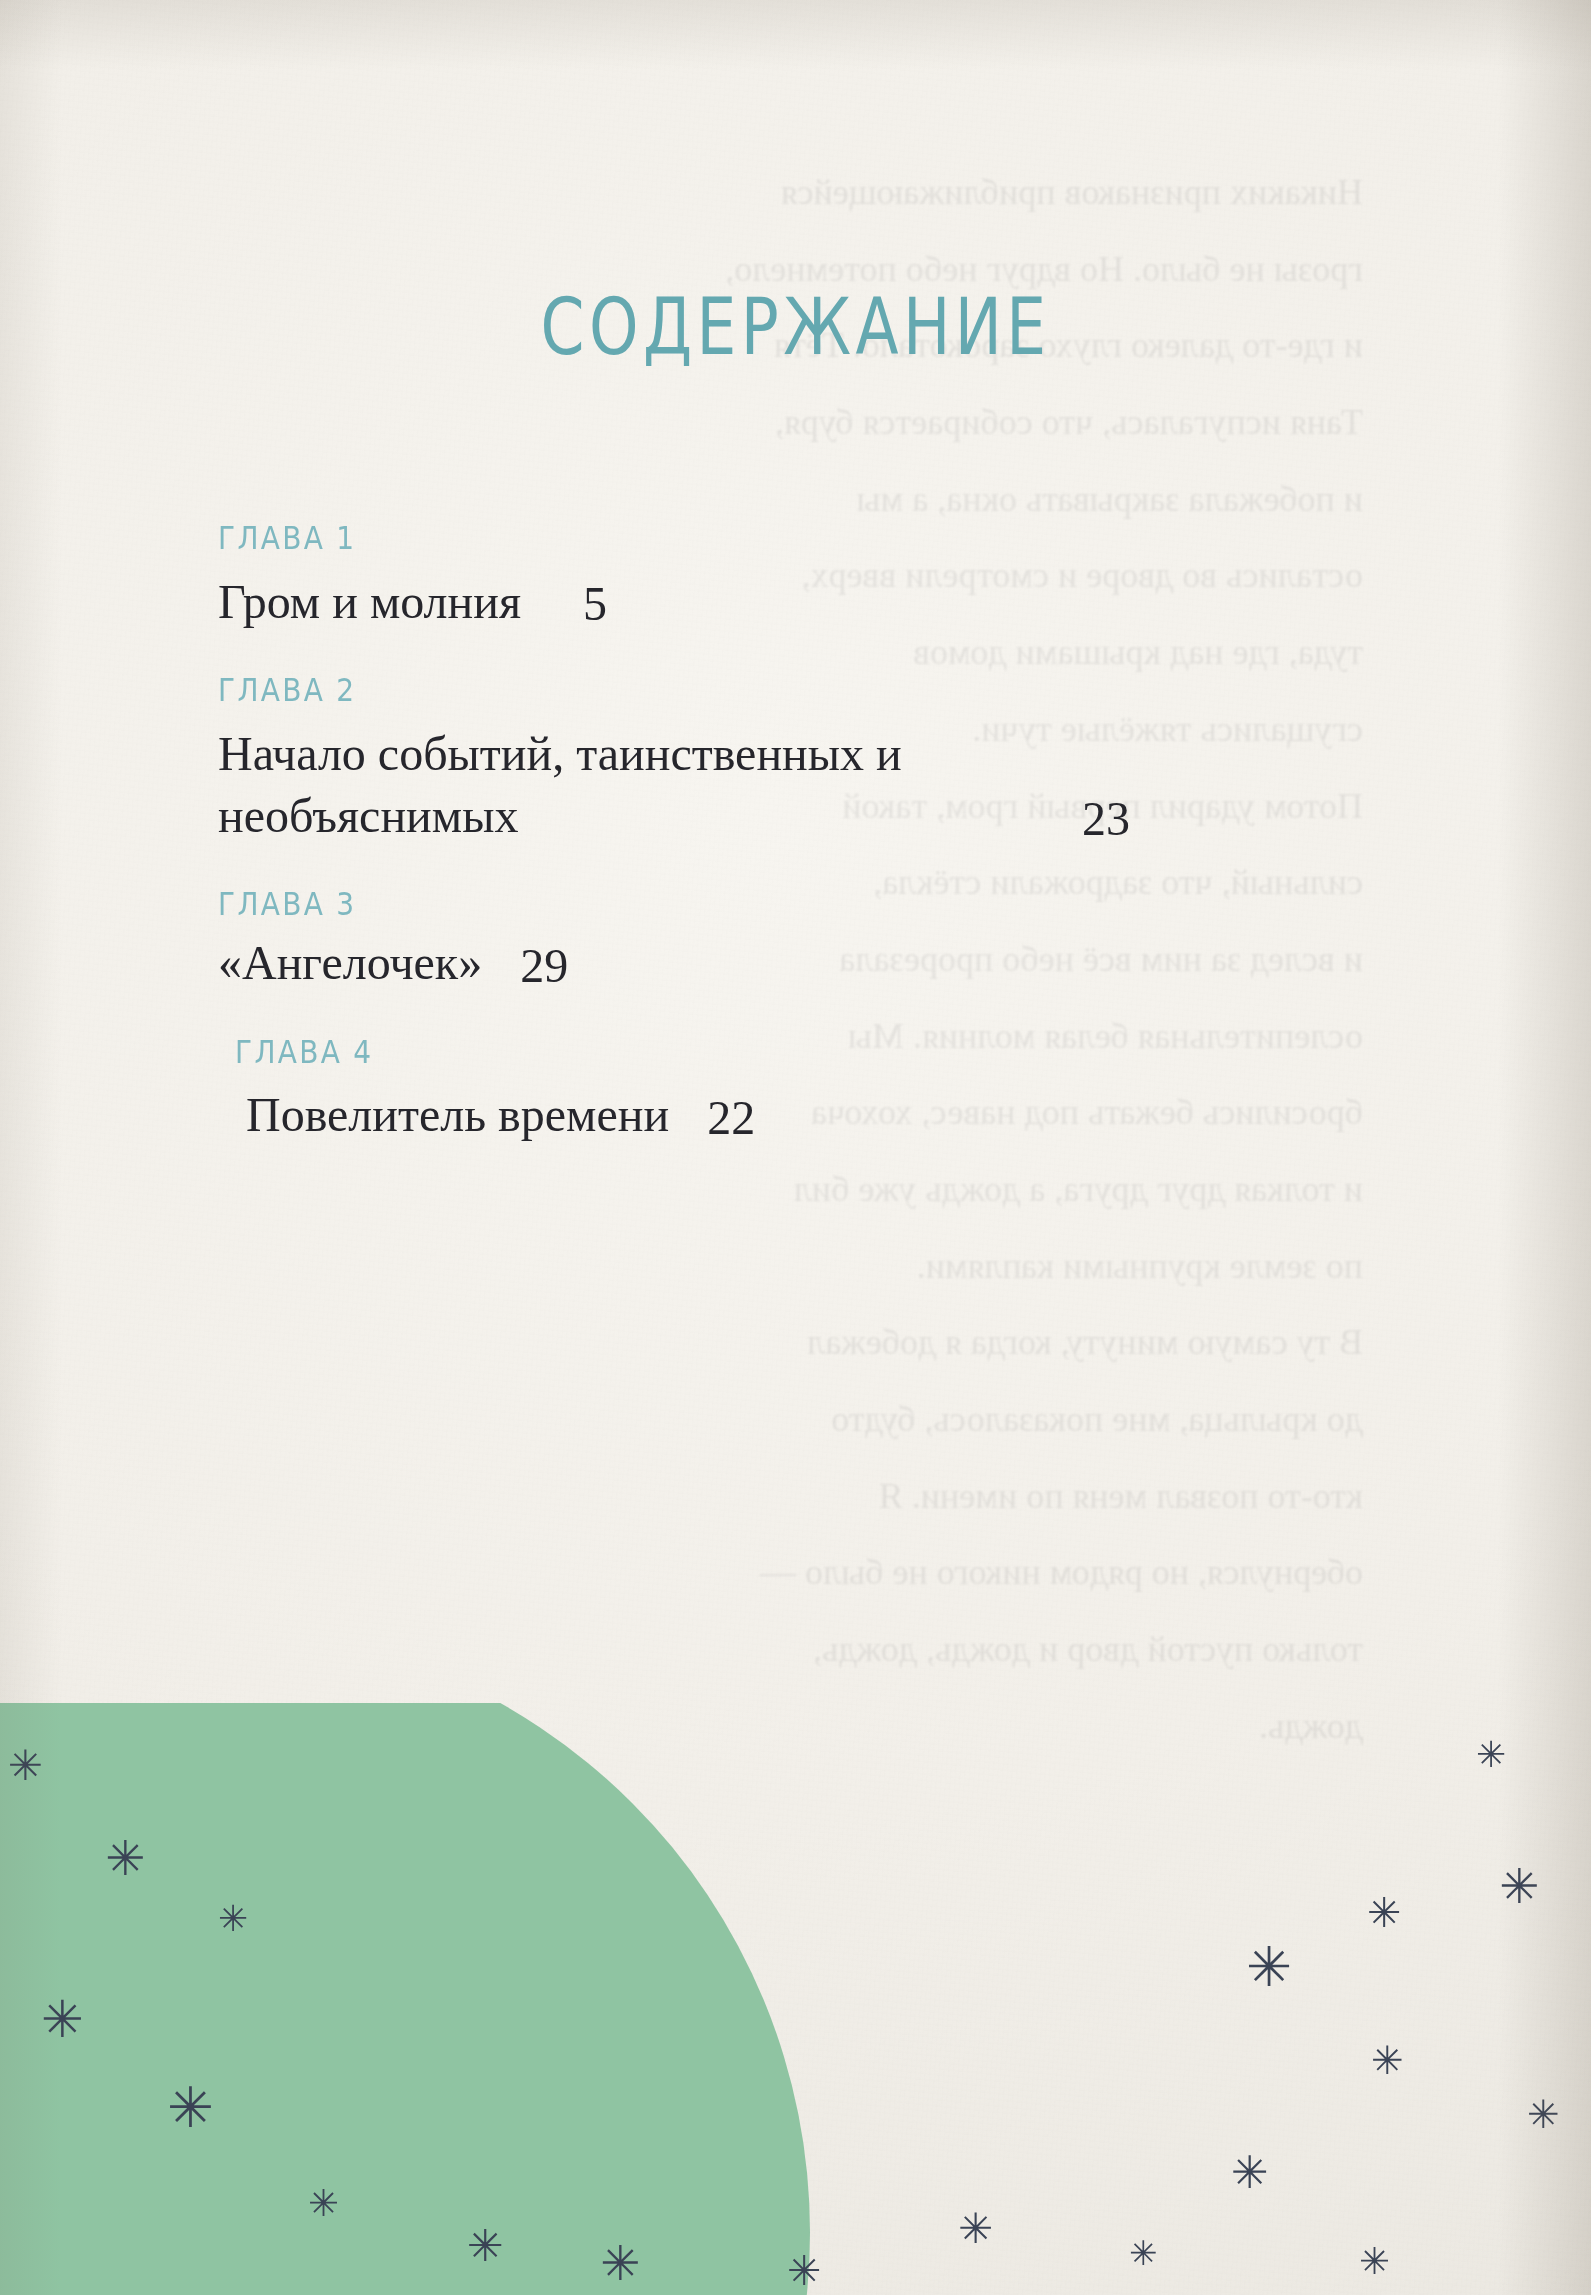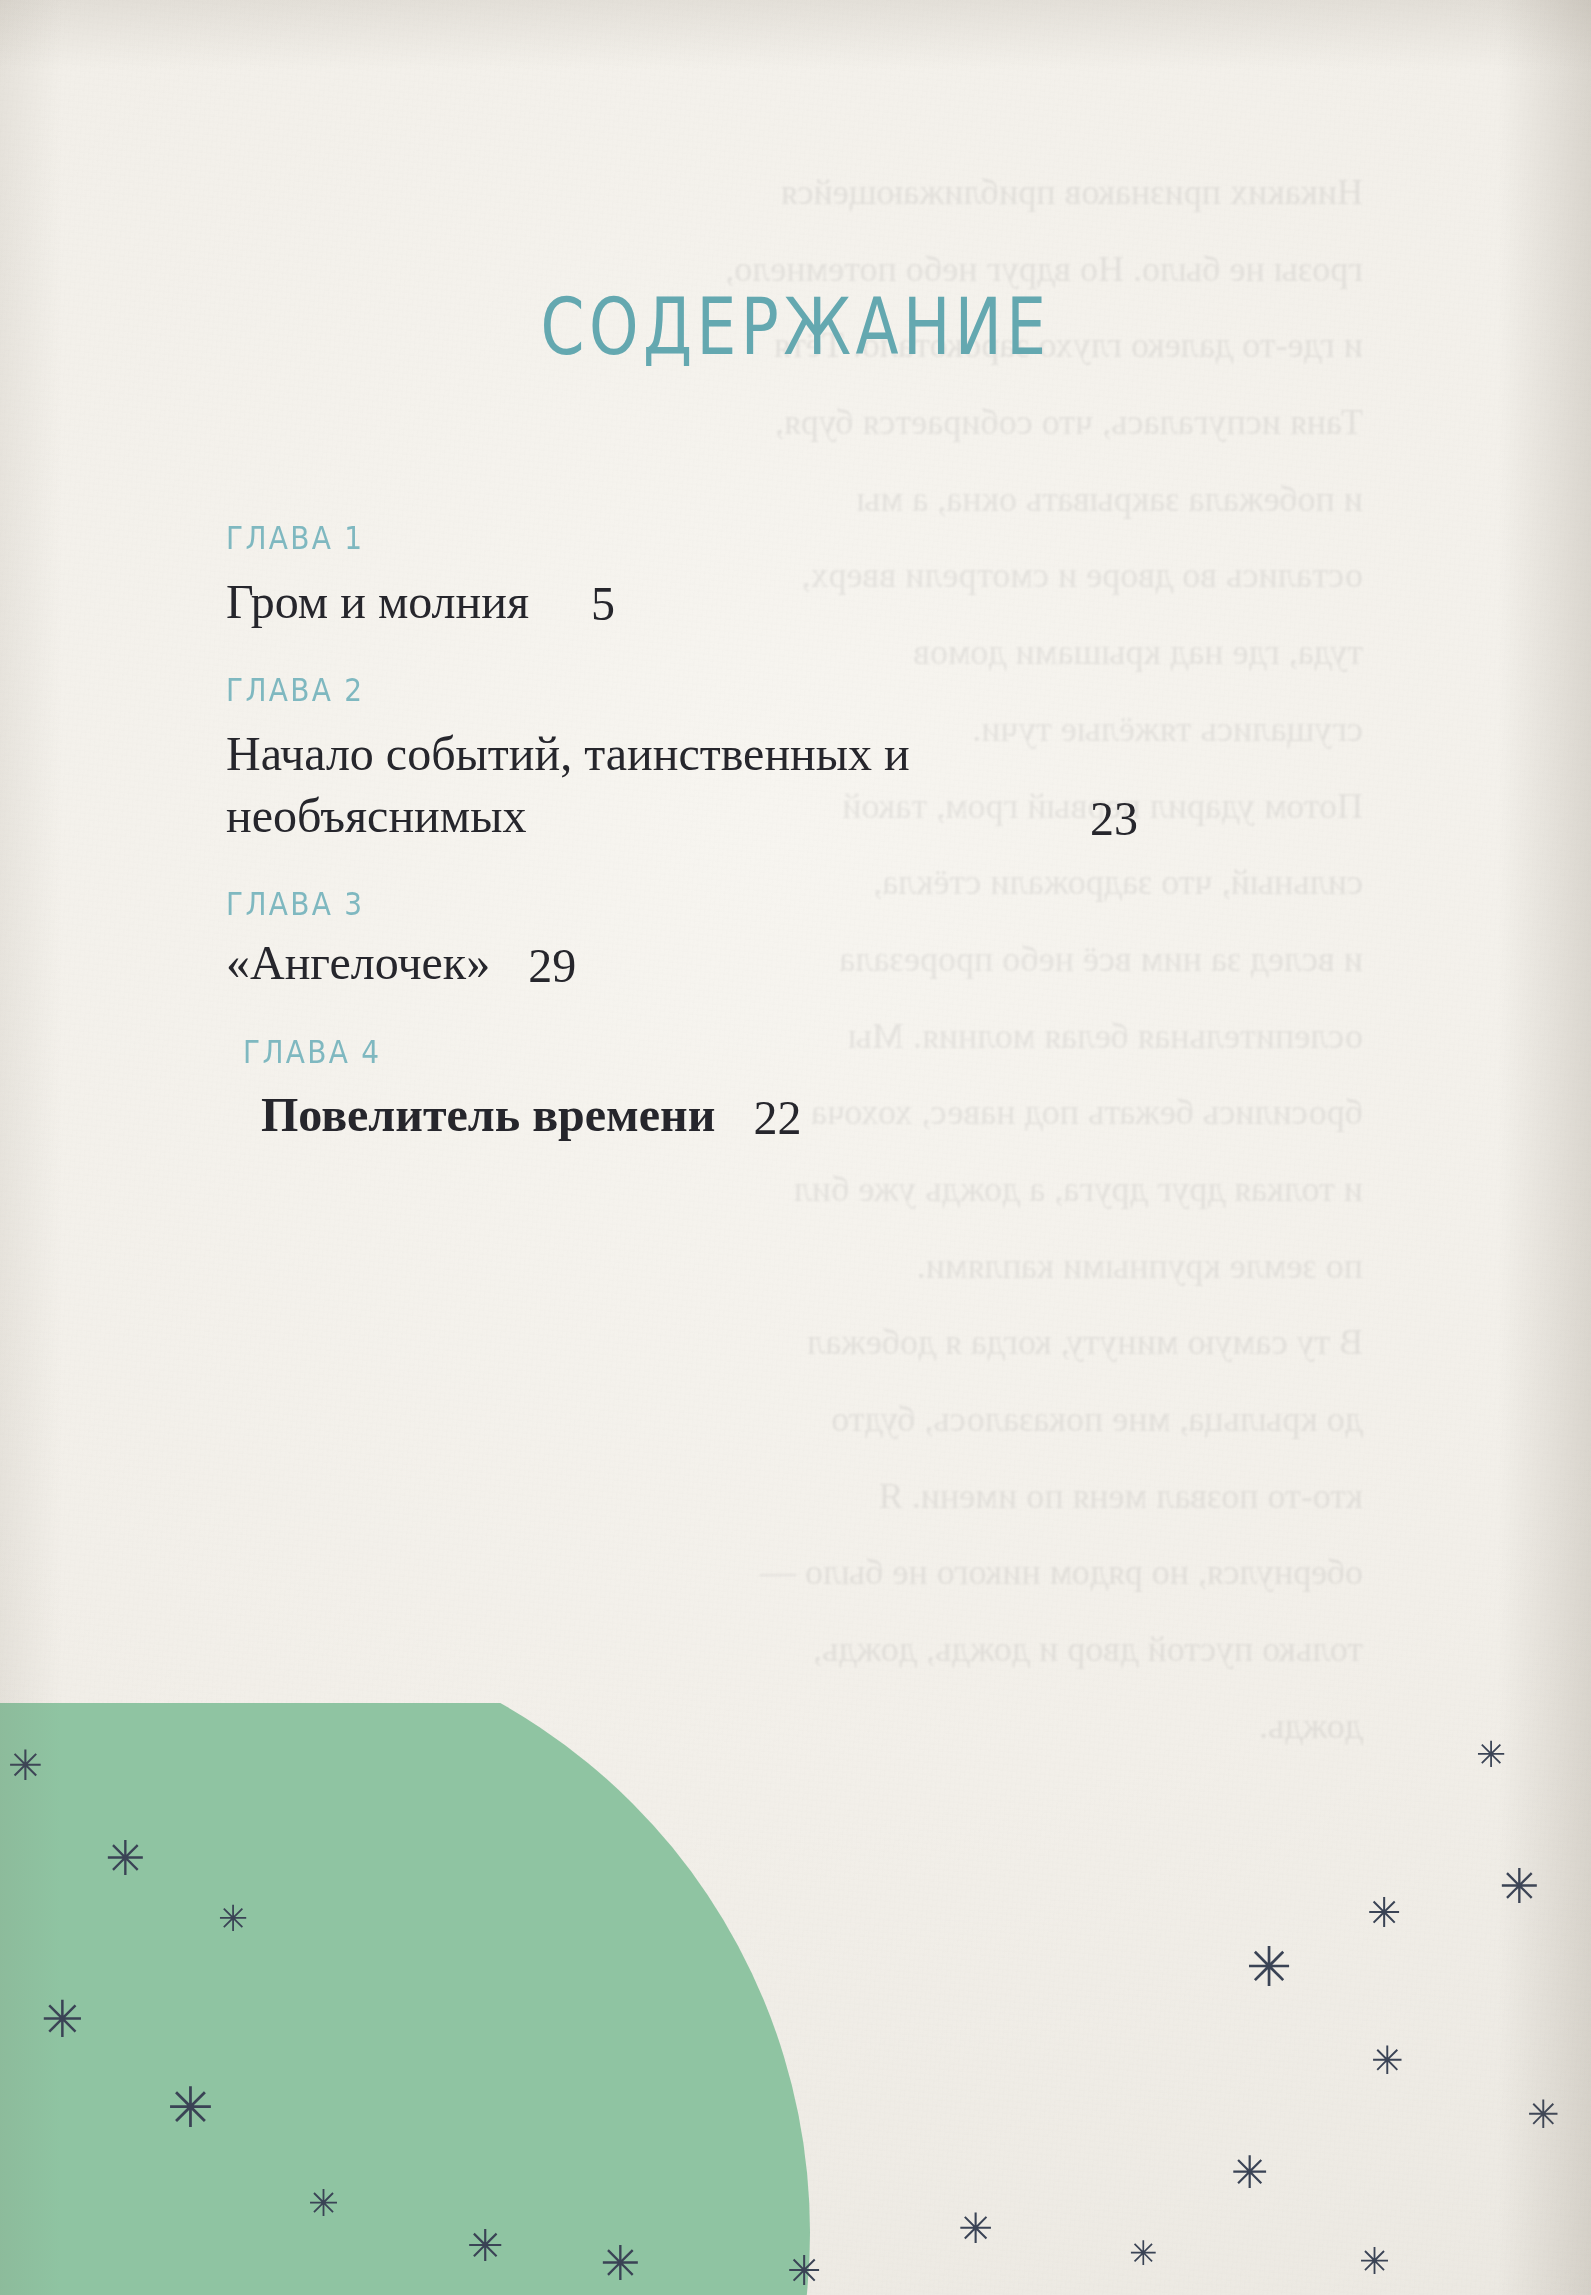--- a/index.html
+++ b/index.html
@@ -80,21 +80,21 @@
     text-align: center;
     color: #64a8b0;
     font-family: "DejaVu Sans", sans-serif;
     font-size: 67px;
     letter-spacing: 4.7px;
     font-weight: 400;
     transform: scaleY(1.18) scaleX(.94);
   }
   .toc-list {
     position: absolute;
-    left: 226px;
+    left: 218px;
     top: 522px;
     width: 1028px;
   }
   .toc-entry { margin-bottom: 41px; position: relative; }
   .chapter-label {
     color: #7fb8c0;
     font-family: "DejaVu Sans", sans-serif;
     font-size: 28px;
     letter-spacing: 2.3px;
     transform: scaleY(1.15);
@@ -117,21 +117,21 @@
   .entry-page {
     color: #26262c;
     font-size: 48px;
     font-family: "Liberation Serif", serif;
     min-width: 86px;
     text-align: right;
     padding-bottom: 1.6px;
   }
   .entry-3 .chapter-label { margin-bottom: 11px; }
   .entry-4 .chapter-label { margin-left: 17px; }
-  .entry-4 .entry-title { margin-left: 35px; font-weight: bold; }
+  .entry-4 .entry-title { margin-left: 28px; }
 
   
   .deco {
     position: absolute;
     left: 0; bottom: 0;
     width: 100%;
     height: 592px;
     overflow: hidden;
     pointer-events: none;
   }

